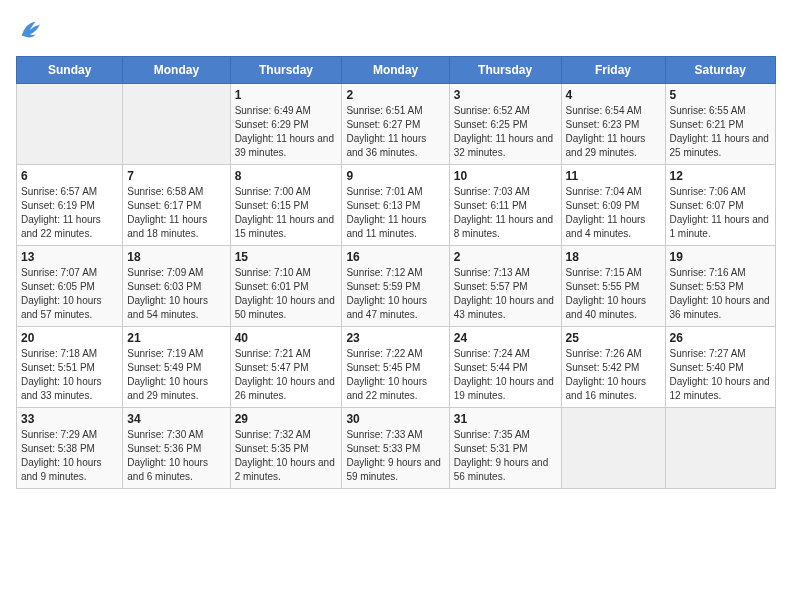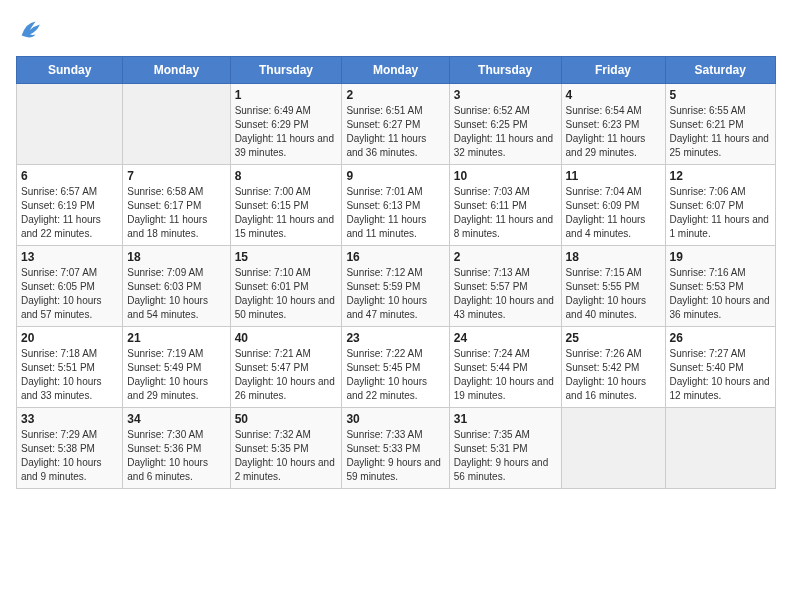--- a/index.html
+++ b/index.html
@@ -237,21 +237,21 @@
       <tr>
         <td>
           <span class="day-number">33</span>
           <div class="day-info">Sunrise: 7:29 AM<br>Sunset: 5:38 PM<br>Daylight: 10 hours and 9 minutes.</div>
         </td>
         <td>
           <span class="day-number">34</span>
           <div class="day-info">Sunrise: 7:30 AM<br>Sunset: 5:36 PM<br>Daylight: 10 hours and 6 minutes.</div>
         </td>
         <td>
-          <span class="day-number">50</span>
+          <span class="day-number">29</span>
           <div class="day-info">Sunrise: 7:32 AM<br>Sunset: 5:35 PM<br>Daylight: 10 hours and 2 minutes.</div>
         </td>
         <td>
           <span class="day-number">30</span>
           <div class="day-info">Sunrise: 7:33 AM<br>Sunset: 5:33 PM<br>Daylight: 9 hours and 59 minutes.</div>
         </td>
         <td>
           <span class="day-number">31</span>
           <div class="day-info">Sunrise: 7:35 AM<br>Sunset: 5:31 PM<br>Daylight: 9 hours and 56 minutes.</div>
         </td>

